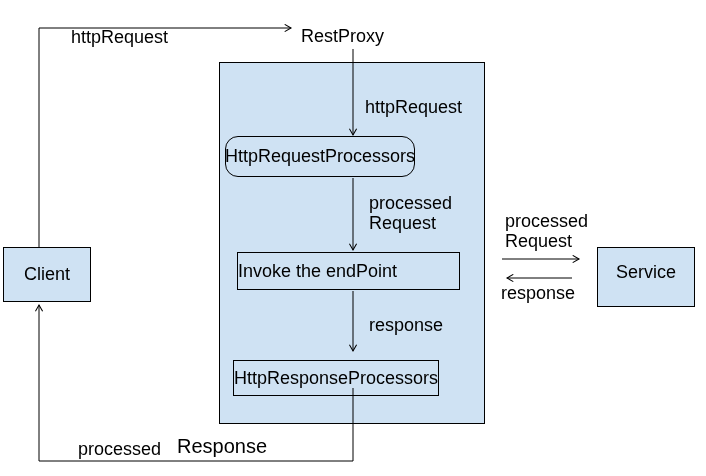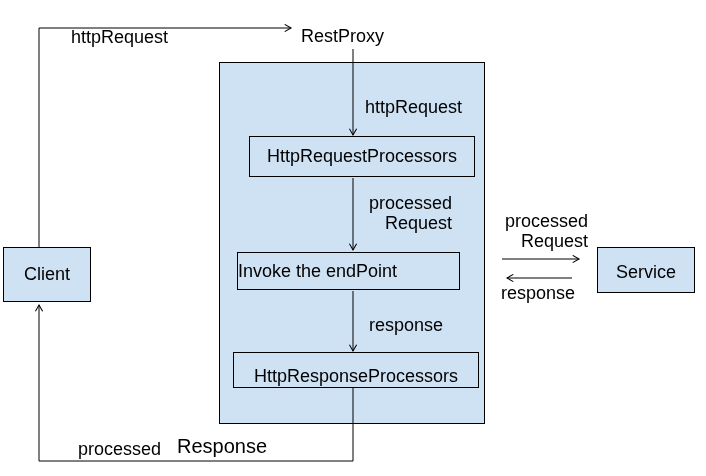--- a/index.html
+++ b/index.html
@@ -40,36 +40,35 @@
   }
   .container-node {
     position: absolute;
     left: 219px; top: 62px;
     width: 266px; height: 362px;
     background: var(--node-fill);
     border: 1px solid var(--node-border);
     z-index: 1;
   }
   .node-client   { left: 3px;   top: 247px; width: 88px;  height: 55px; }
-  .node-reqproc  { left: 249px; top: 136px; width: 226px; height: 41px; }
+  .node-reqproc  { left: 225px; top: 136px; width: 190px; height: 41px; border-radius: 13px; }
   .node-invoke   { left: 237px; top: 252px; width: 223px; height: 38px; justify-content: flex-start; }
-  .node-respproc { left: 233px; top: 352px; width: 246px; height: 36px; align-items: flex-end; }
+  .node-respproc { left: 233px; top: 360px; width: 206px; height: 36px; }
   .node-service  {
-    left: 597px; top: 247px; width: 98px; height: 46px;
+    left: 597px; top: 247px; width: 98px; height: 60px;
     flex-direction: column;
     justify-content: flex-start;
     padding-top: 13px;
     line-height: 23px;
   }
   .lbl {
     position: absolute;
     z-index: 3;
     white-space: nowrap;
     line-height: 20px;
-    text-align: right;
   }
   .lbl-httprequest-top   { left: 71px;  top: 27px; }
   .lbl-restproxy         { left: 301px; top: 26px; }
   .lbl-httprequest-inner { left: 365px; top: 97px; }
   .lbl-proc-req-inner    { left: 369px; top: 193px; }
   .lbl-response-inner    { left: 369px; top: 315px; }
   .lbl-proc-req-right    { left: 505px; top: 211px; }
   .lbl-response-right    { left: 501px; top: 283px; }
   .lbl-processed-bottom  { left: 78px;  top: 439px; }
   .lbl-response-bottom   { left: 177px; top: 436px; font-size: 20px; }

